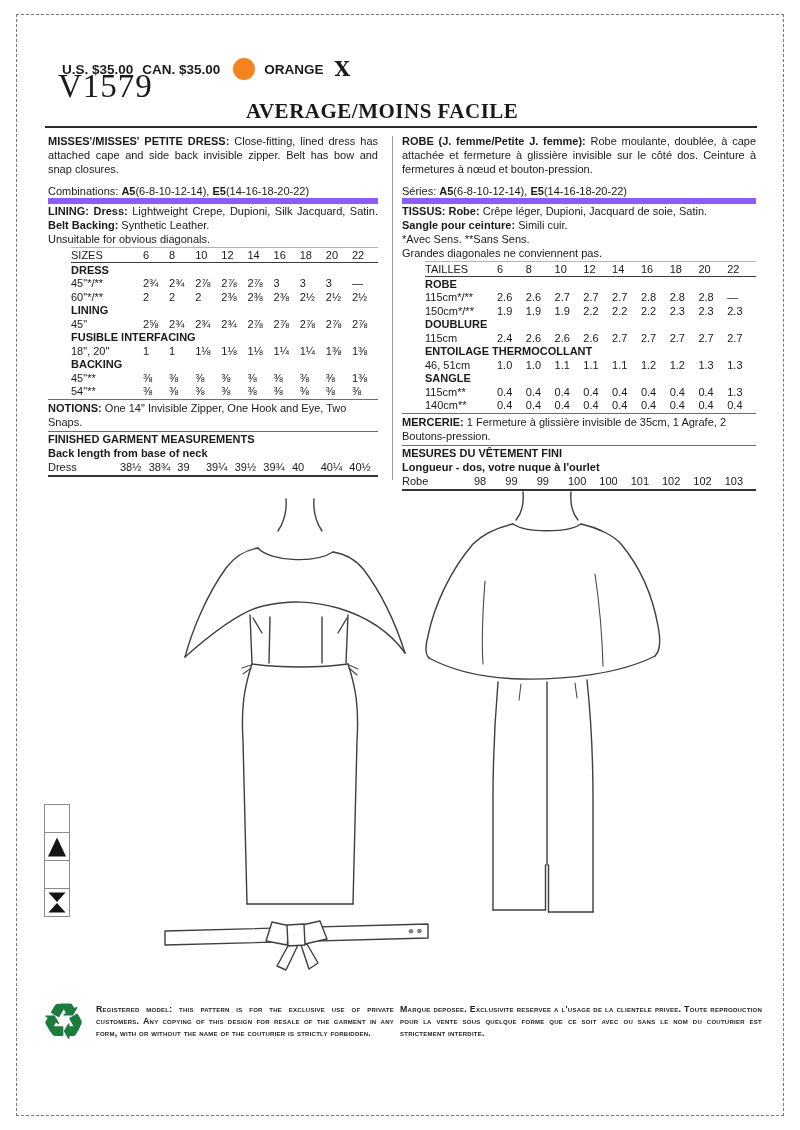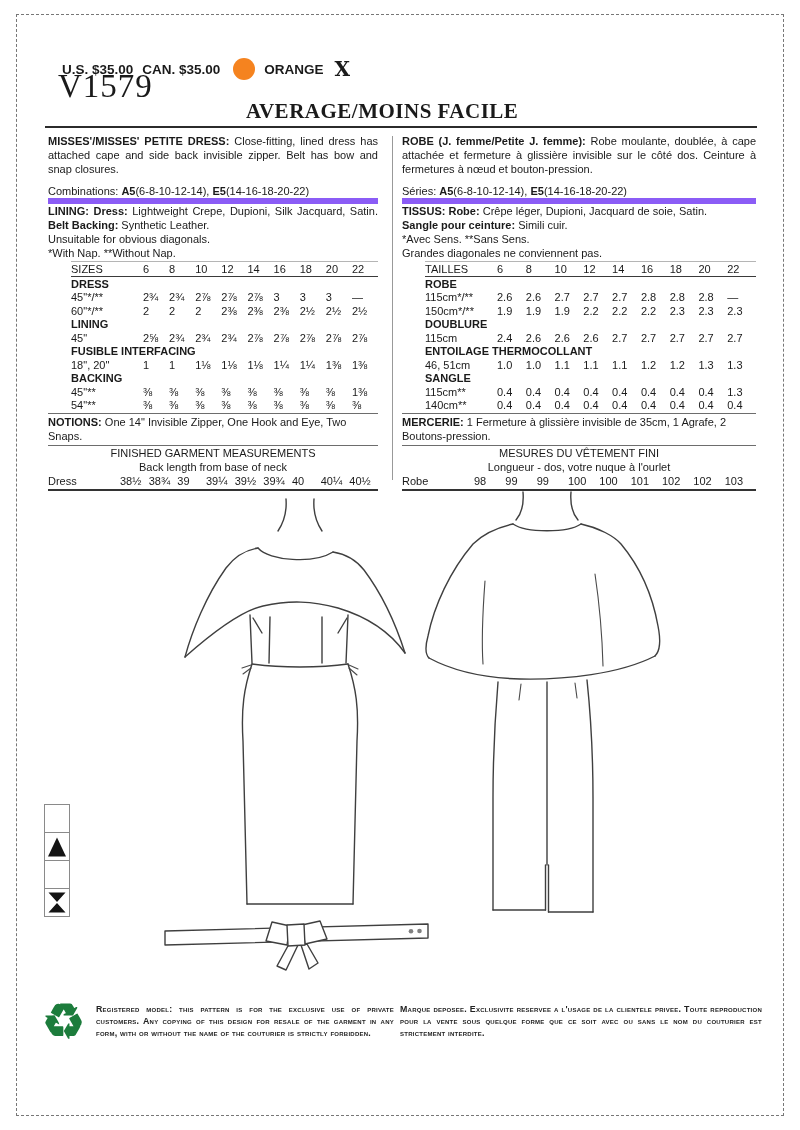--- a/index.html
+++ b/index.html
@@ -26,21 +26,21 @@
   .gap{height:8px;}
   .underl{border-bottom:6px solid #8b5cf6;}
   .plain{text-align:left;}
   
   .tbl{margin-top:1px;margin-left:23px;}
   .trow{display:grid;grid-template-columns:72px repeat(9,1fr);height:13.5px;text-align:left;}
   .trow.header{border-top:1px solid #b5b5b5;border-bottom:1px solid #3a3a3a;}
   .trow.section{font-weight:bold;}
   .tlabel,.tcell{white-space:nowrap;overflow:visible;}
   .notions{border-top:1px solid #6d6d6d;border-bottom:1px solid #6d6d6d;padding:1px 0 2px;margin-top:1px;}
-  .fin-title{font-weight:normal;text-align:center;}
+  .fin-title{font-weight:bold;text-align:left;}
   .fin-wrap{border-bottom:2px solid #333;padding-bottom:2px;}
   
   .figure{position:absolute;}
   svg .ln{fill:none;stroke:#3f3f3f;stroke-width:1.4;stroke-linecap:round;stroke-linejoin:round;}
   svg .ln-thin{fill:none;stroke:#4a4a4a;stroke-width:1.1;stroke-linecap:round;}
   svg .wfill{fill:#ffffff;stroke:#3f3f3f;stroke-width:1.4;stroke-linejoin:round;}
   
   .recycle{position:absolute;left:42px;top:998px;font-size:48px;line-height:1;font-weight:bold;}
   .legal{position:absolute;top:1004px;font-size:8.8px;line-height:11.8px;font-weight:bold;
          font-variant:small-caps;letter-spacing:.25px;text-align:justify;color:#222;}
@@ -63,21 +63,20 @@
   <div class="pattern-number">V1579</div>
   <div class="difficulty">AVERAGE/MOINS FACILE</div>
   <div class="header-rule"></div>
 
   <div class="col col-left">
     <div><span class="b">MISSES'/MISSES' PETITE DRESS:</span><span> Close-fitting, lined dress has attached cape and side back invisible zipper. Belt has bow and snap closures.</span></div>
     <div class="gap"></div>
     <div class="underl plain"><span>Combinations: </span><span class="b">A5</span><span>(6-8-10-12-14), </span><span class="b">E5</span><span>(14-16-18-20-22)</span></div>
     <div><span class="b">LINING: Dress:</span><span> Lightweight Crepe, Dupioni, Silk Jacquard, Satin. </span><span class="b">Belt Backing:</span><span> Synthetic Leather.</span></div>
     <div class="plain">Unsuitable for obvious diagonals.</div>
-    <div class="plain">*With Nap. **Without Nap.</div>
     <div class="tbl">
         <div class="trow header">
           <span class="tlabel">SIZES</span>
           <span class="tcell">6</span>
           <span class="tcell">8</span>
           <span class="tcell">10</span>
           <span class="tcell">12</span>
           <span class="tcell">14</span>
           <span class="tcell">16</span>
           <span class="tcell">18</span>

